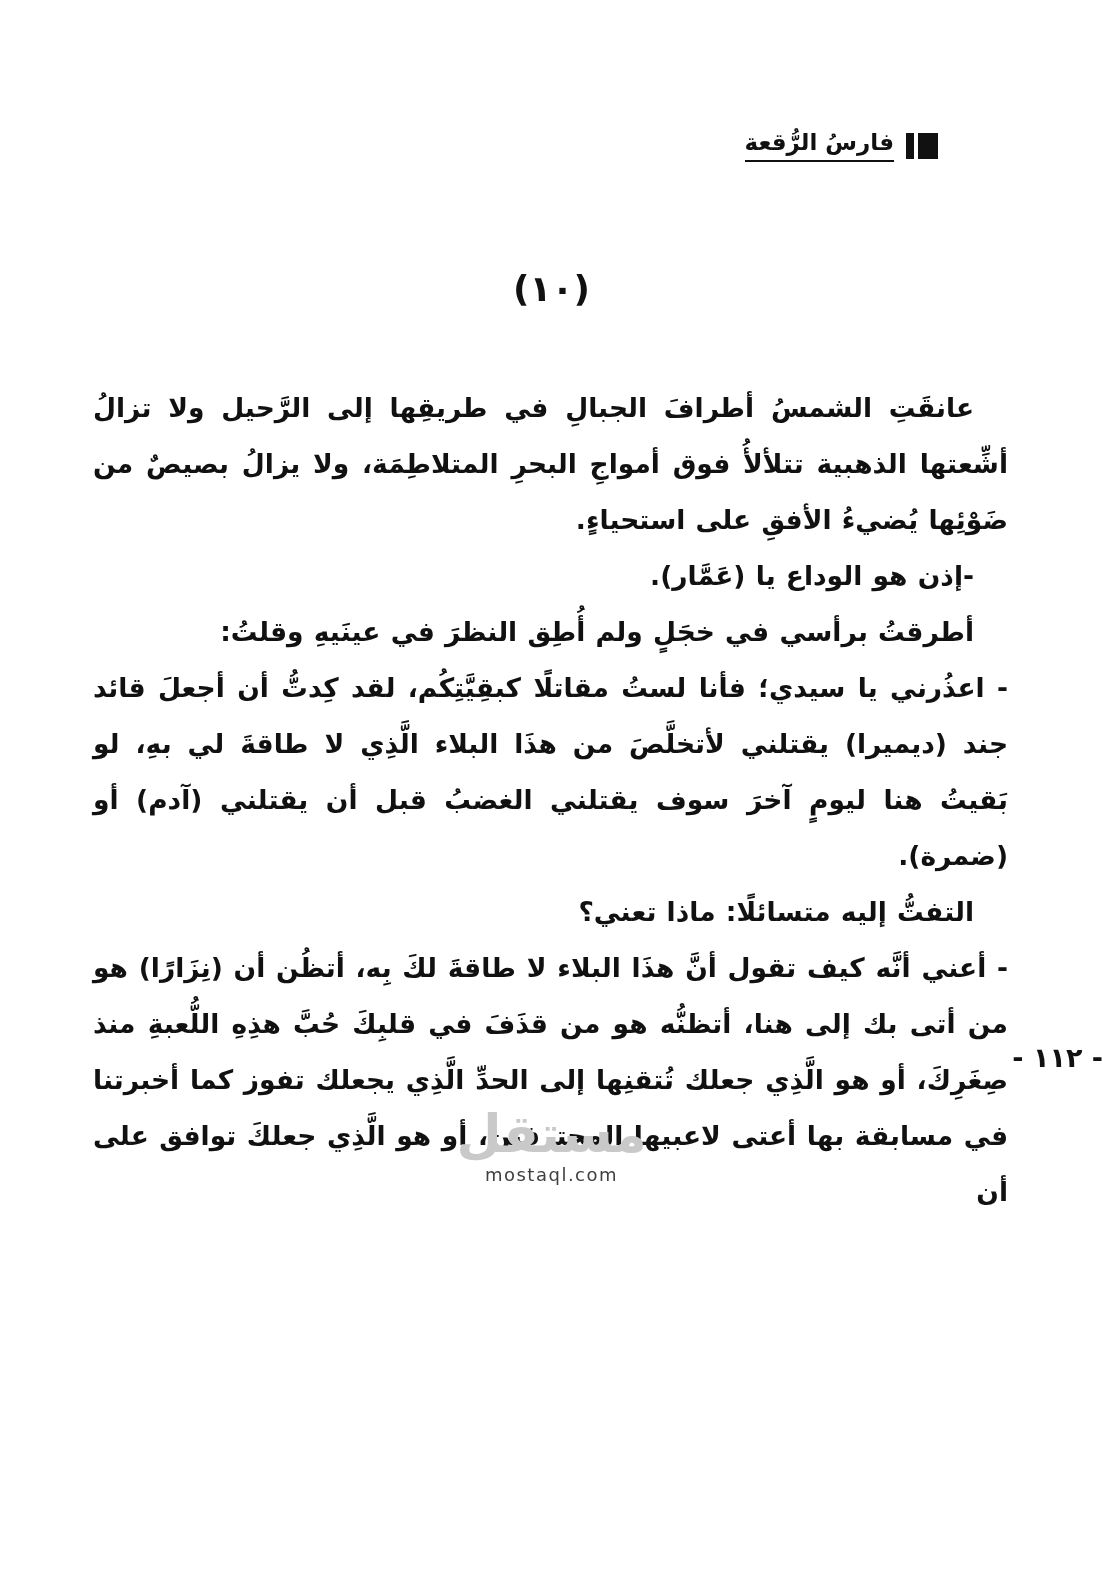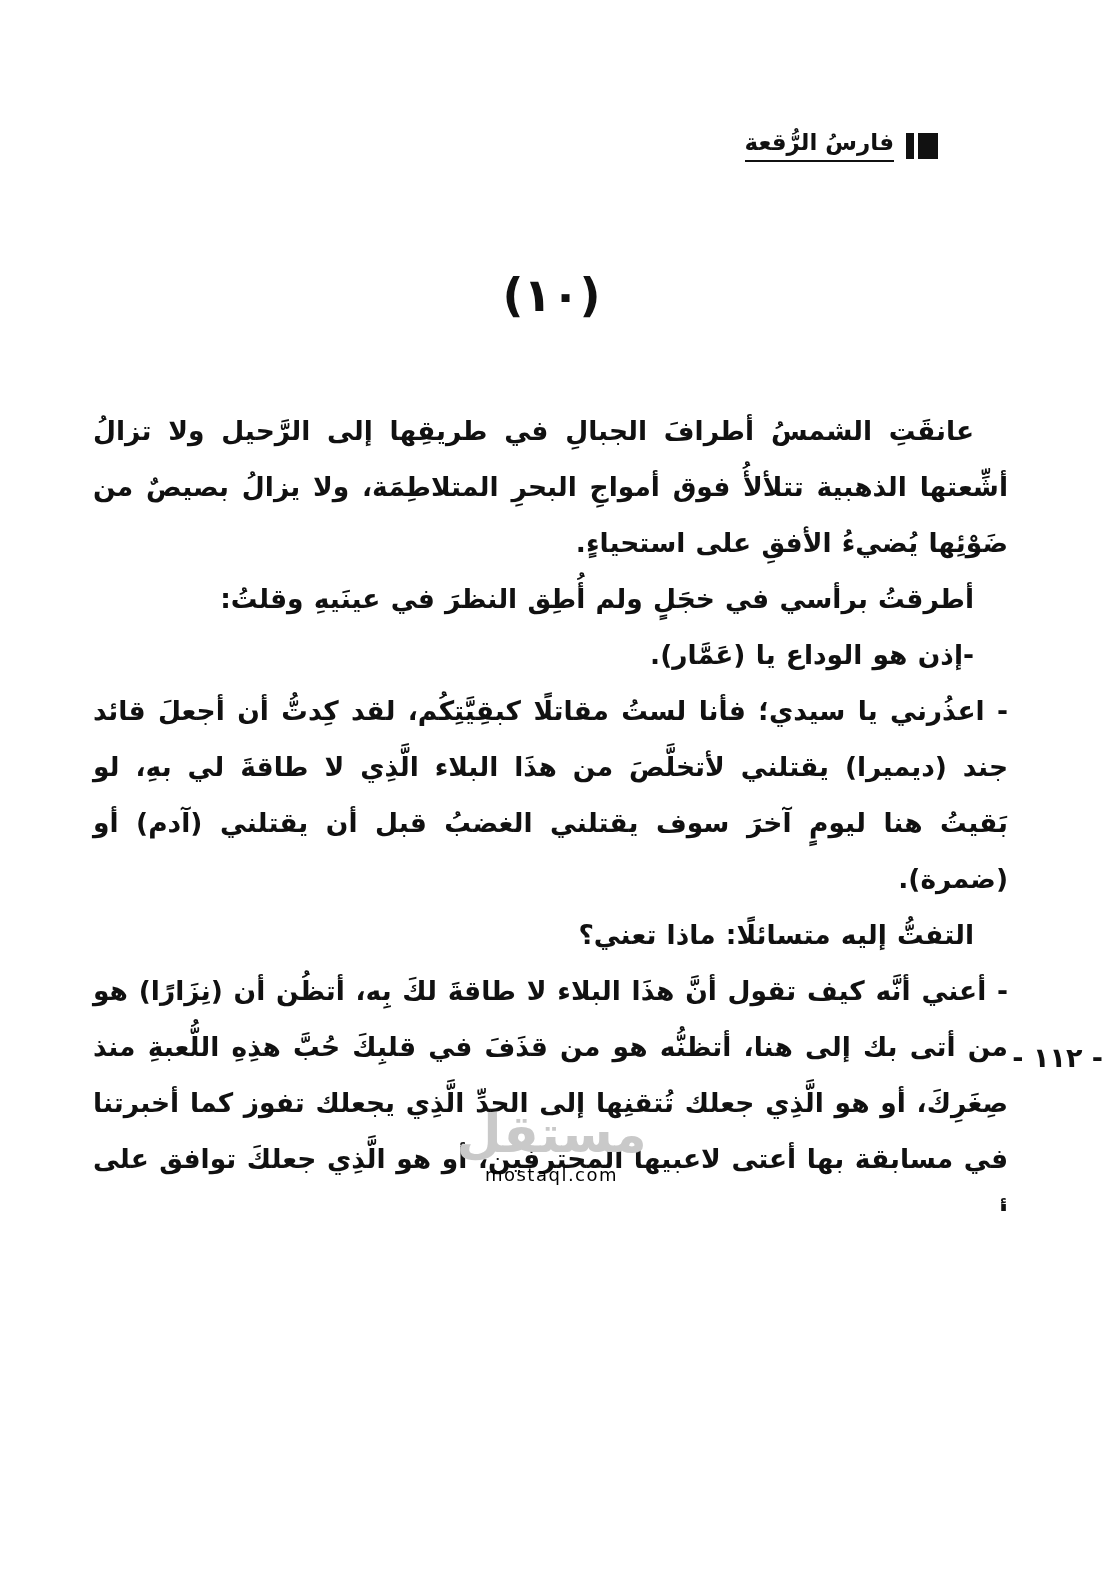--- a/index.html
+++ b/index.html
@@ -46,29 +46,29 @@
   }
 
   
   .chapter-number {
     position: absolute;
     top: 268px;
     left: 0;
     right: 0;
     margin: 0;
     text-align: center;
-    font-size: 46px;
+    font-size: 36px;
     font-weight: 700;
     letter-spacing: 2px;
   }
 
   
   .body-text {
     position: absolute;
-    top: 403px;
+    top: 380px;
     right: 95px;
     left: 93px;
   }
   .body-text p {
     margin: 0;
     font-size: 26.5px;
     font-weight: 700;
     line-height: 56px;
     text-align: justify;
     word-spacing: 1px;
@@ -104,41 +104,41 @@
   }
   .wm-name {
     font-size: 52px;
     font-weight: 700;
     line-height: 1.05;
     color: #c9c9c9;
   }
   .wm-site {
     font-size: 18px;
     letter-spacing: 1.5px;
-    color: #000000;
+    color: #404040;
     direction: ltr;
     margin-top: 2px;
   }
 </style>
 </head>
 <body>
 
 <div class="page">
 
   <header class="running-head">
     <span class="head-marker"></span>
     <span class="head-title">فارسُ الرُّقعة</span>
   </header>
 
   <h1 class="chapter-number">(١٠)</h1>
 
   <main class="body-text">
     <p class="indent">عانقَتِ الشمسُ أطرافَ الجبالِ في طريقِها إلى الرَّحيل ولا تزالُ أشِّعتها الذهبية تتلألأُ فوق أمواجِ البحرِ المتلاطِمَة، ولا يزالُ بصيصٌ من ضَوْئِها يُضيءُ الأفقِ على استحياءٍ.</p>
+    <p class="indent">-إذن هو الوداع يا (عَمَّار).</p>
     <p class="indent">أطرقتُ برأسي في خجَلٍ ولم أُطِق النظرَ في عينَيهِ وقلتُ:</p>
-    <p class="indent">-إذن هو الوداع يا (عَمَّار).</p>
     <p>- اعذُرني يا سيدي؛ فأنا لستُ مقاتلًا كبقِيَّتِكُم، لقد كِدتُّ أن أجعلَ قائد جند (ديميرا) يقتلني لأتخلَّصَ من هذَا البلاء الَّذِي لا طاقةَ لي بهِ، لو بَقيتُ هنا ليومٍ آخرَ سوف يقتلني الغضبُ قبل أن يقتلني (آدم) أو (ضمرة).</p>
     <p class="indent">التفتُّ إليه متسائلًا: ماذا تعني؟</p>
     <p class="runover">- أعني أنَّه كيف تقول أنَّ هذَا البلاء لا طاقةَ لكَ بِه، أتظُن أن (نِزَارًا) هو من أتى بك إلى هنا، أتظنُّه هو من قذَفَ في قلبِكَ حُبَّ هذِهِ اللُّعبةِ منذ صِغَرِكَ، أو هو الَّذِي جعلك تُتقنِها إلى الحدِّ الَّذِي يجعلك تفوز كما أخبرتنا في مسابقة بها أعتى لاعبيها المحترفين، أو هو الَّذِي جعلكَ توافق على أن</p>
   </main>
 
   <div class="page-number">- ١١٢ -</div>
 
   <div class="watermark">
     <div class="wm-name">مستقل</div>
     <div class="wm-site">mostaql.com</div>

